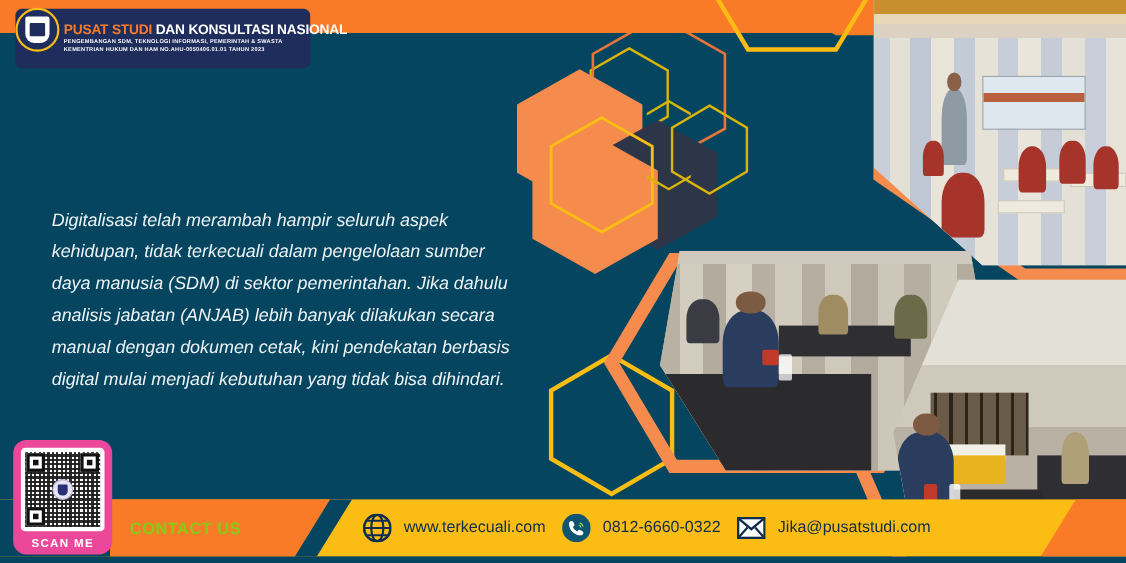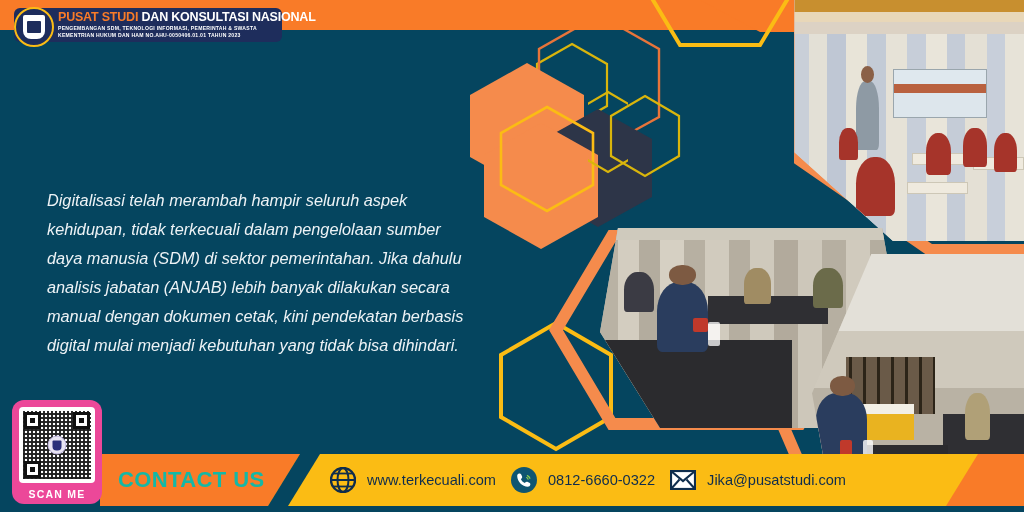--- a/index.html
+++ b/index.html
@@ -20,21 +20,21 @@
   .top-band {
     position: absolute; top: 0; left: 0;
     width: 1024px; height: 30px;
     background: #f97b28;
     z-index: 2;
   }
 
   
   .logo-bar {
     position: absolute; top: 8px; left: 14px;
-    height: 34px; width: 268px;
+    height: 54px; width: 268px;
     background: #1e2d5c;
     border-radius: 6px;
     z-index: 6;
     display: flex; align-items: center;
   }
   .logo-badge {
     position: absolute; left: 0px; top: -1px;
     width: 40px; height: 40px; border-radius: 50%;
     background: #1e2d5c;
     border: 2px solid #fbbc14;
@@ -243,21 +243,21 @@
     background: #c0392b; border-radius: 2px;
   }
 
   
   .footer { position: absolute; left: 0; bottom: 0; width: 1024px; height: 72px; z-index: 8; }
   .footer-yellow {
     position: absolute; left: 0; bottom: 6px; width: 1024px; height: 52px;
     background: #fbbc14;
   }
   .contact-chip-label {
-    color: #14b8a6; font-weight: bold; font-size: 22px;
+    color: #84cc16; font-weight: bold; font-size: 15px;
     letter-spacing: 0.4px; margin-left: 14px; white-space: nowrap;
   }
   .footer-items {
     position: absolute; left: 330px; bottom: 6px; height: 52px;
     display: flex; align-items: center; gap: 15px; z-index: 4;
   }
   .fitem { display: flex; align-items: center; gap: 11px; }
   .fitem-text {
     color: #0f2d4d; font-size: 14.6px; font-weight: normal; white-space: nowrap;
   }

